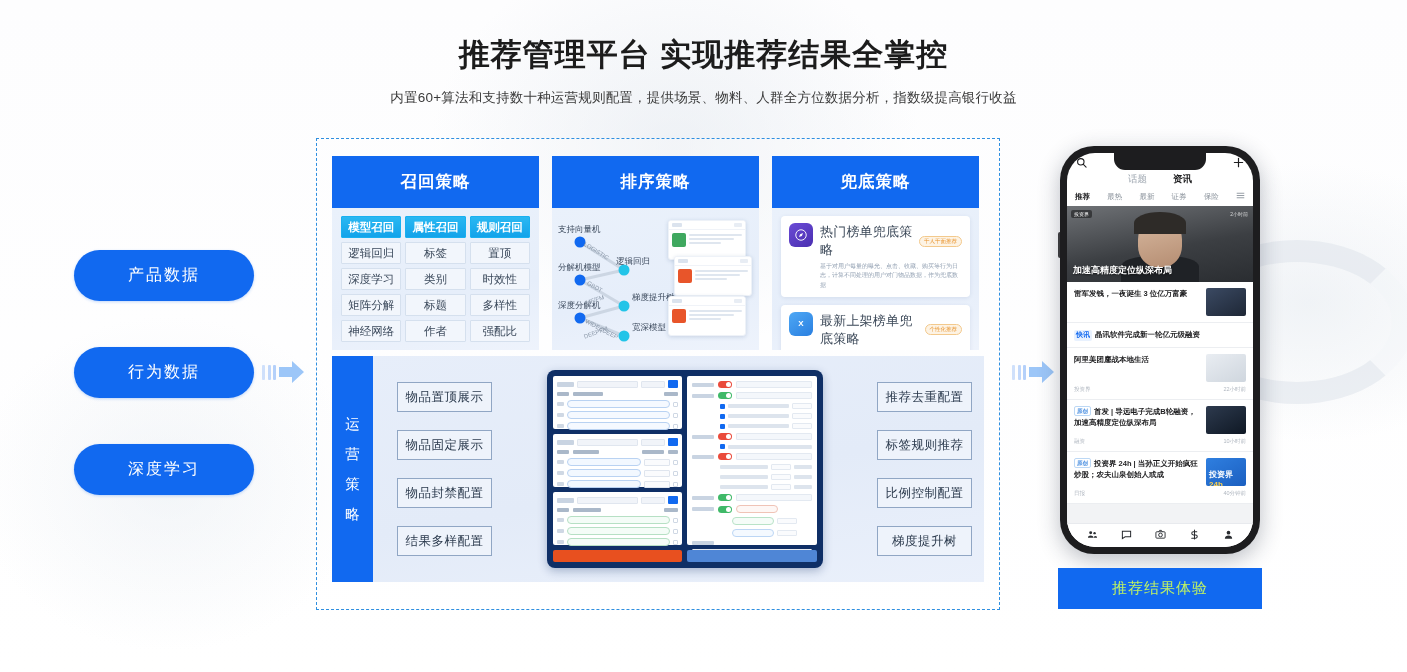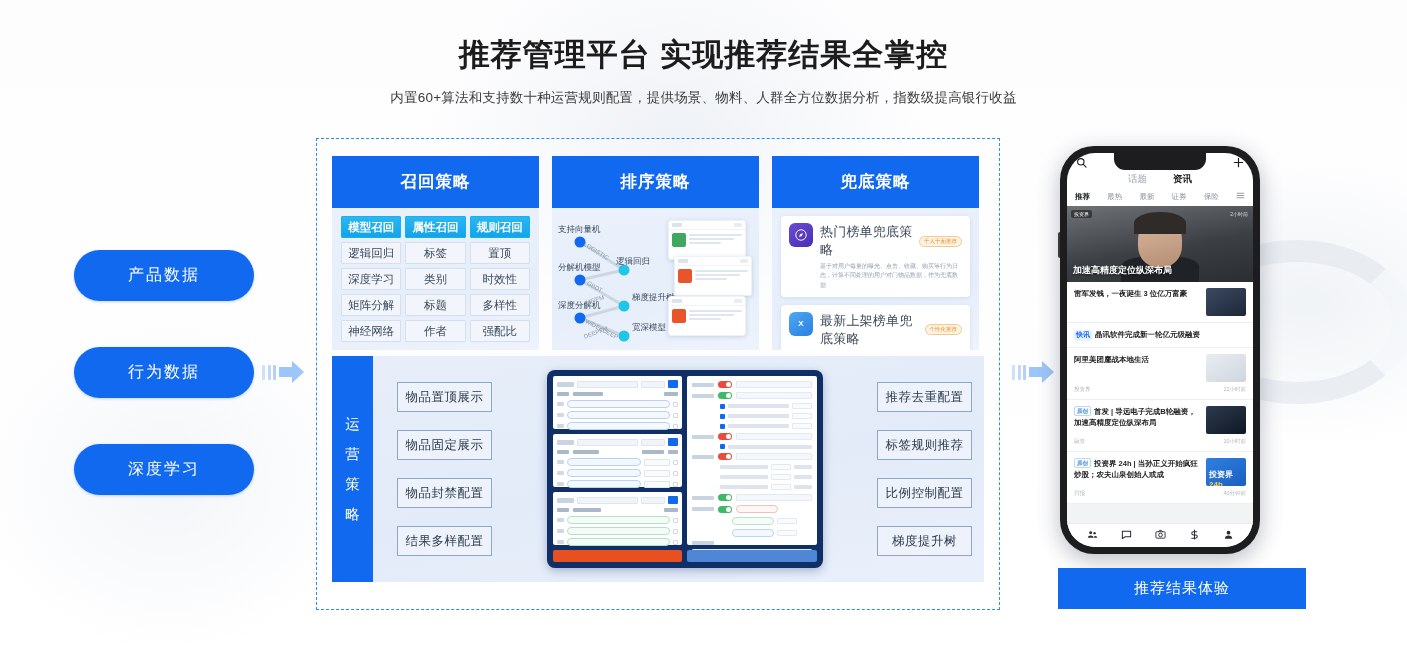--- a/index.html
+++ b/index.html
@@ -231,22 +231,22 @@
   .fi-thumb.d{ background:linear-gradient(150deg,#2f7fe0,#1b5fc0); position:relative; overflow:hidden;}
   .fi-thumb.d .dt{ position:absolute; left:3px; top:11px; font-size:8px; color:#fff; font-weight:700;}
   .fi-thumb.d .dt em{ color:#ffd24d; font-style:normal;}
   .fi-meta{ display:flex; justify-content:space-between; font-size:5.5px; color:#b0b7c0; margin-top:4px;}
   .kuaixun{ display:inline-block; font-size:7px; color:#1169F0; font-weight:700; background:#e8f1fe; padding:0 2px; border-radius:2px; margin-right:3px;}
   .badge-sm{ display:inline-block; font-size:5.5px; color:#4a8fe0; border:1px solid #bcd8f5; border-radius:2px; padding:0 2px; margin-right:3px; vertical-align:1px;}
   .ph-tabbar{ height:24px; background:#fff; border-top:1px solid #e8eaee; display:flex; align-items:center; justify-content:space-around; padding:0 8px;}
   .ph-tabbar .ic{ font-size:10px; color:#2a2d31;}
 
   .cta-btn {
-    position:absolute; left:1058px; top:568px; width:248px; height:41px;
-    background:#1169F0; color:#ffffff; display:flex; align-items:center; justify-content:center;
+    position:absolute; left:1058px; top:568px; width:204px; height:41px;
+    background:#1169F0; color:#bef264; display:flex; align-items:center; justify-content:center;
     font-size:15px; letter-spacing:1px;
   }
 </style>
 </head>
 <body>
 
 <div class="bg-wash"></div>
 
 <div class="header">
   <div class="title">推荐管理平台 实现推荐结果全掌控</div>

